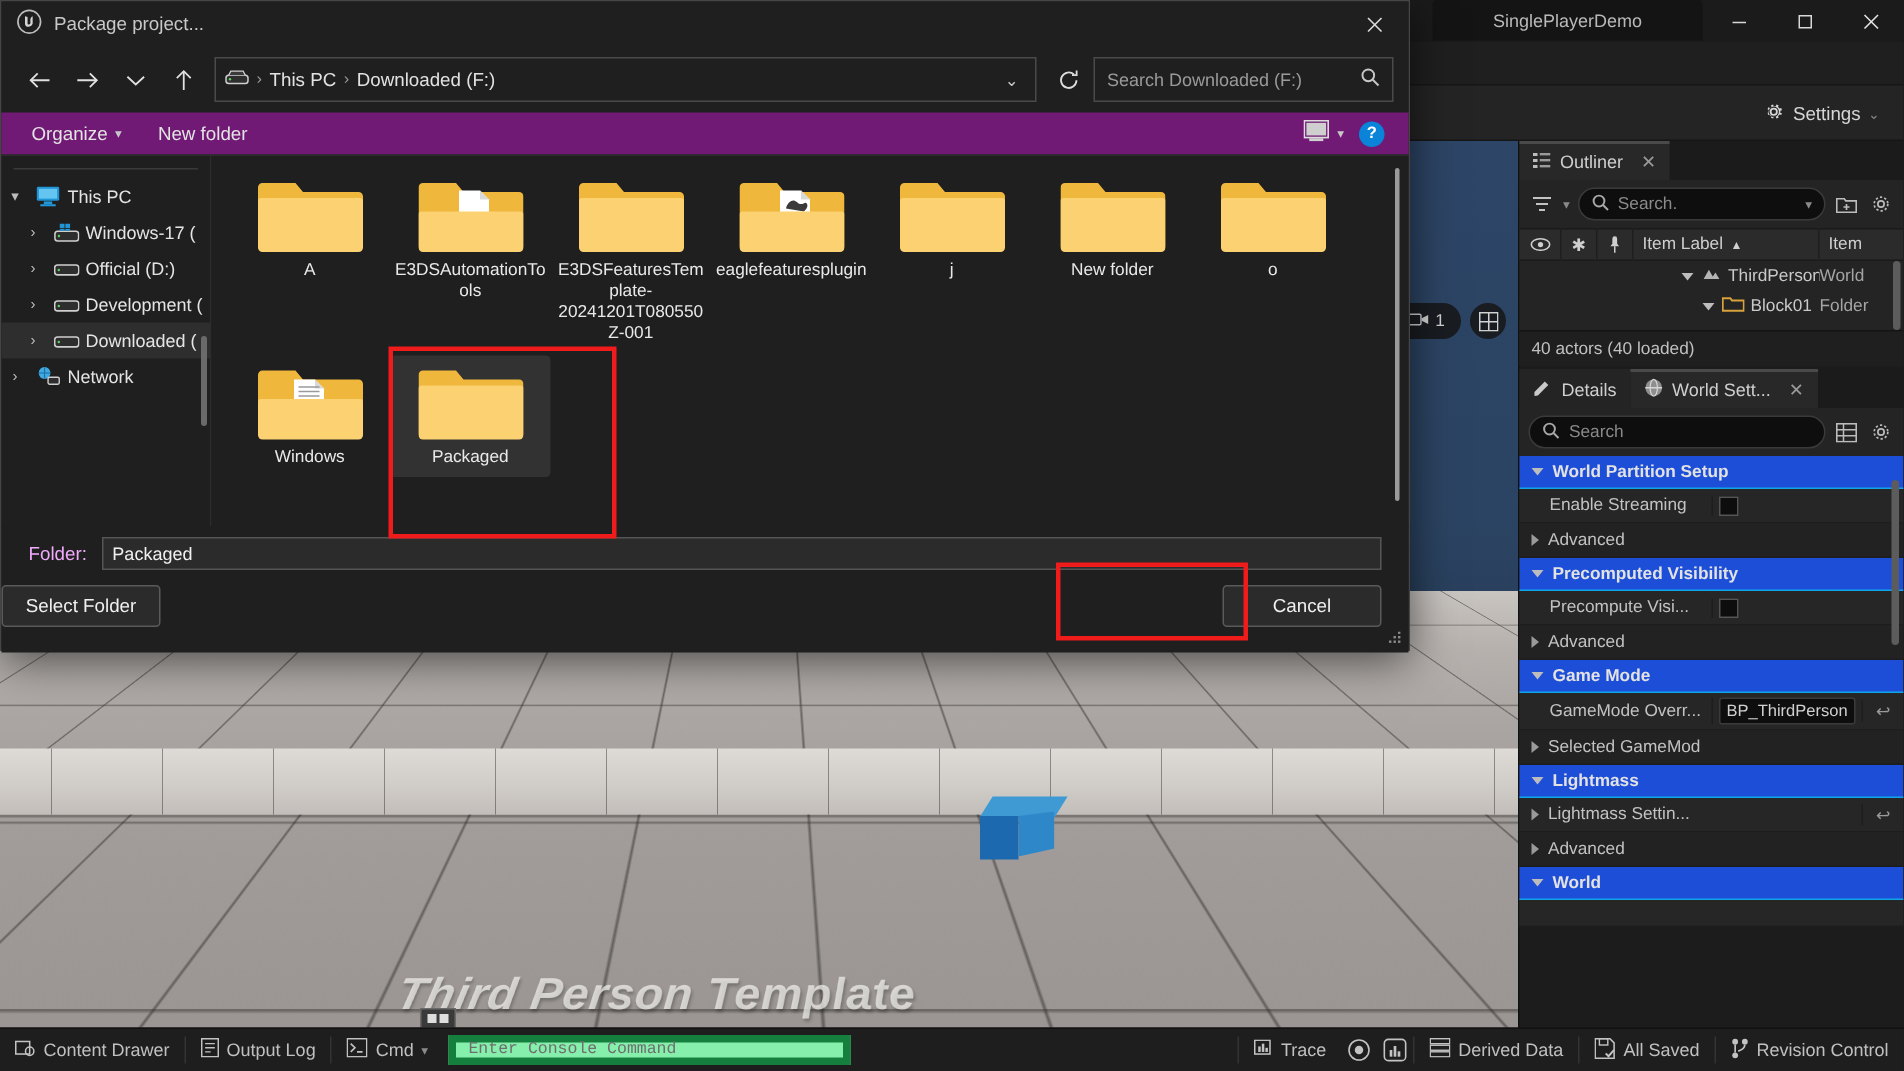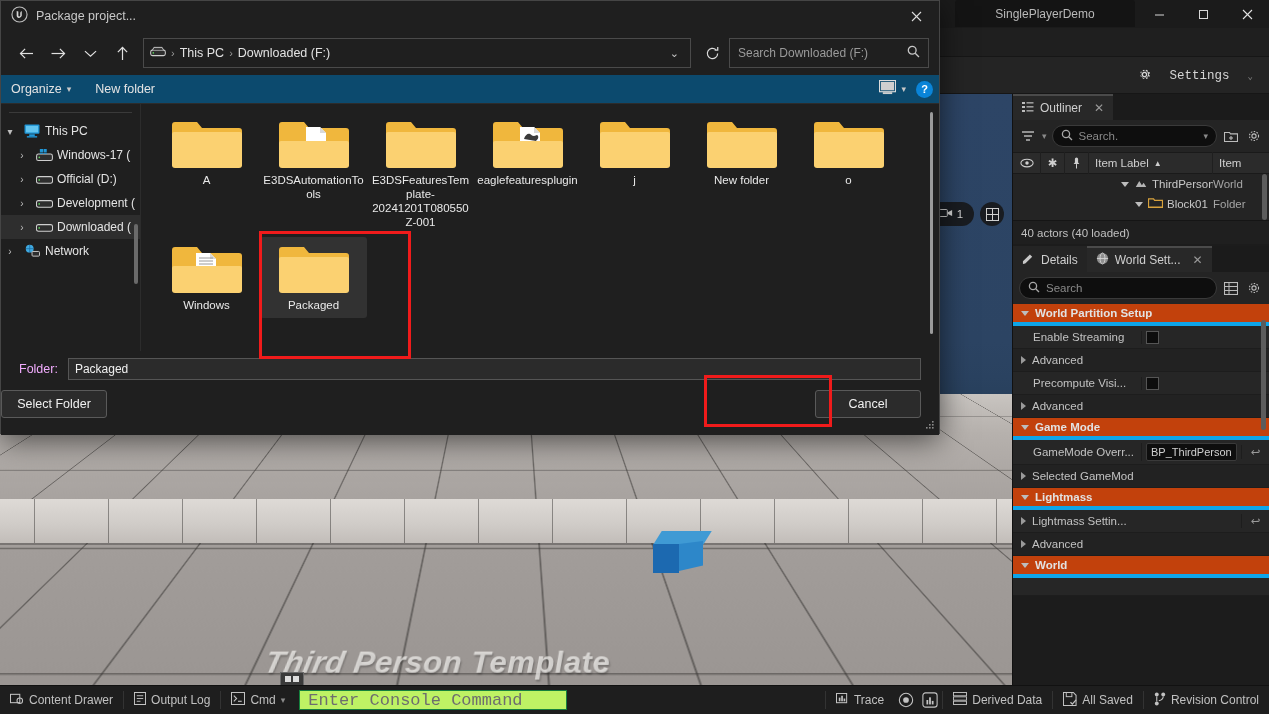--- a/index.html
+++ b/index.html
@@ -30,22 +30,22 @@
     color:#cfcfcf; font-size:13px;
   }
 
   
   .ue-toolbar {
     position:absolute; left:0; top:56px; width:1269px; height:38px;
     background:#242424; border-top:1px solid #161616; border-bottom:1px solid #161616;
   }
   .settings-btn {
     position:absolute; right:8px; top:6px; height:26px;
-    display:flex; align-items:center; gap:18px; padding:0 8px;
-    color:#d6d6d6; font-size:12.5px;font-family:Liberation Mono, monospace;
+    display:flex; align-items:center; gap:5px; padding:0 8px;
+    color:#d6d6d6; font-size:12.5px;
   }
 
   
   .viewport {
     position:absolute; left:0; top:94px; width:1012px; height:591px;
     overflow:hidden;
     background:linear-gradient(180deg,#2d4566 0%,#2c4463 42%,#2a4260 48%,#28405c 52%,#253a54 56%,#223450 100%);
   }
   
   .vp-floor {
@@ -151,21 +151,21 @@
   .tree-row { display:flex; align-items:center; height:20px; font-size:11.5px; color:#c9c9c9; }
   .tree-row .lbl { flex:1; overflow:hidden; white-space:nowrap; }
   .tree-row .typ { width:56px; color:#a5a5a5; }
   .actors-bar {
     height:24px; display:flex; align-items:center; padding-left:8px;
     background:#1f1f1f; border-top:1px solid #151515; color:#c0c0c0; font-size:11.5px;text-align:center;
   }
 
   .prop-section {
     display:flex; align-items:center; gap:6px; height:22px; padding-left:8px;
-    background:#c2410c; border-bottom:4px solid #0ea5e9;
+    background:#1d4ed8; border-bottom:1px solid #0ea5e9;
     color:#e2e2e2; font-size:11.5px; font-weight:bold;
   }
   .prop-row {
     display:flex; align-items:center; height:23px;
     border-bottom:1px solid #1d1d1d; background:#262626; font-size:11.5px; color:#c2c2c2;
   }
   .prop-row.alt { background:#222; }
   .prop-row .pname { width:128px; padding-left:20px; overflow:hidden; white-space:nowrap; }
   .prop-row .pval { flex:1; display:flex; align-items:center; padding:0 4px; border-left:1px solid #1d1d1d; }
   .prop-row .pend { width:28px; display:flex; align-items:center; justify-content:center; border-left:1px solid #1d1d1d; color:#9a9a9a; }
@@ -184,23 +184,23 @@
 
   
   .statusbar {
     position:absolute; left:0; bottom:0; width:1269px; height:29px;
     background:#1e1e1e; border-top:1px solid #111;
     display:flex; align-items:center; color:#c0c0c0; font-size:12px;
   }
   .sb-item { display:flex; align-items:center; gap:5px; padding:16px 10px; height:29px; }
   .sb-sep { width:1px; height:18px; background:#333; }
   .console-input {
-    flex:0 0 268px; height:20px; background:#bef264; border:1px solid #15803d;
+    flex:0 0 268px; height:20px; background:#86efac; border:5px solid #15803d;
     display:flex; align-items:center; padding:0 8px; margin-left:4px;
-    color:#6e6e6e; font-family:"Liberation Mono", monospace; font-size:17px;
+    color:#6e6e6e; font-family:"Liberation Mono", monospace; font-size:11px;
   }
   .sb-spacer { flex:1; }
   .caret-sm { font-size:9px; color:#8a8a8a; }
 
   
   #dialog {
     position:absolute; left:0; top:0; width:940px; height:434px;
     background:#1f1f1f; border:1px solid #454545;
     box-shadow:0 6px 28px rgba(0,0,0,.6);
   }
@@ -228,22 +228,22 @@
   .refresh-btn {
     width:30px; height:30px; display:flex; align-items:center; justify-content:center;
     color:#dcdcdc; font-size:14px;
   }
   .searchbar {
     width:200px; height:30px; background:#1f1f1f; border:1px solid #4a4a4a;
     display:flex; align-items:center; padding:0 8px; color:#9a9a9a; font-size:12px;
   }
 
   .dlg-cmdbar {
-    height:28px; display:flex; align-items:center; padding:0 6px; gap:16px;
-    background:#0c4a6e; color:#e3e3e3; font-size:12.5px;
+    height:28px; display:flex; align-items:center; padding:0 16px; gap:16px;
+    background:#701a75; color:#e3e3e3; font-size:12.5px;
   }
   .cmd-item { display:flex; align-items:center; gap:5px; height:22px; padding:0 4px; }
   .view-ctl { margin-left:auto; display:flex; align-items:center; gap:10px; }
   .help-dot {
     width:17px; height:17px; border-radius:50%; background:#0a84d8;
     display:flex; align-items:center; justify-content:center;
     color:#fff; font-size:11px; font-weight:bold;
   }
 
   .dlg-main { display:flex; height:248px; border-top:1px solid #2c2c2c; }
@@ -544,20 +544,24 @@
       </div>
       <div class="prop-row alt">
         <div class="pname" style="padding-left:8px;display:flex;align-items:center;gap:6px">
           <span class="tri tri-right"></span>
           <span>Advanced</span>
         </div>
         <div class="pval"></div>
         <div class="pend"></div>
       </div>
 
+      <div class="prop-section">
+        <span class="tri tri-down"></span>
+        <span>Precomputed Visibility</span>
+      </div>
       <div class="prop-row">
         <div class="pname">Precompute Visi...</div>
         <div class="pval">
             <span class="chkbox"></span>
           </div>
         <div class="pend"></div>
       </div>
       <div class="prop-row alt">
         <div class="pname" style="padding-left:8px;display:flex;align-items:center;gap:6px">
           <span class="tri tri-right"></span>

